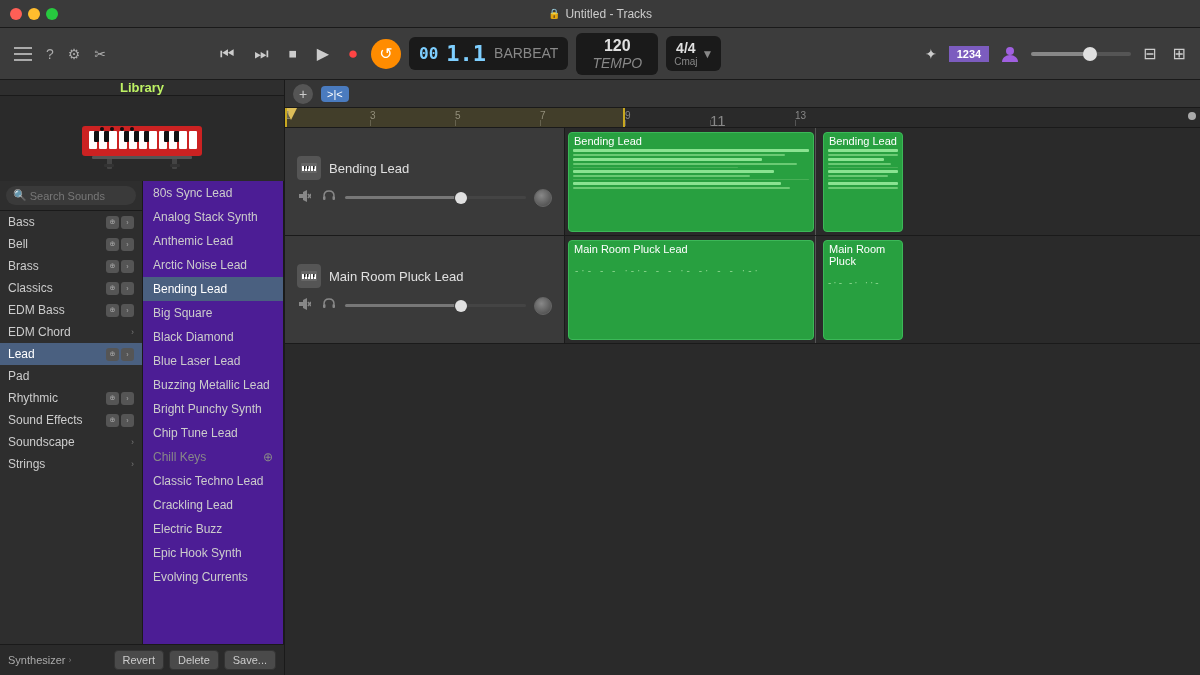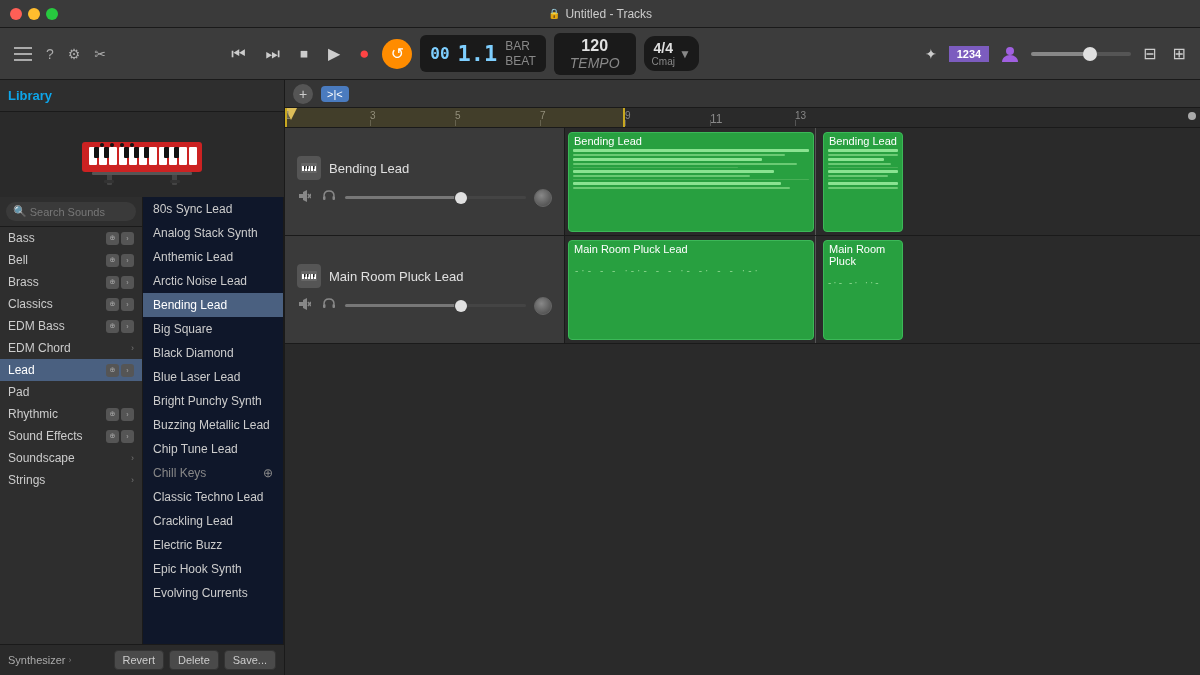--- a/index.html
+++ b/index.html
@@ -95,22 +95,22 @@
     .time-display {
       background: #1a1a1a;
       border-radius: 6px;
       padding: 4px 10px;
       display: flex;
       align-items: center;
       gap: 6px;
     }
     .time-labels {
       display: flex;
-      flex-direction: column;
-      font-size: 12px;
+      flex-direction: row;
+      font-size: 14px;
       color: #888;
       line-height: 1.2;
     }
 
     .tempo-display {
       background: #1a1a1a;
       border-radius: 6px;
       padding: 4px 16px;
       display: flex;
       flex-direction: column;
@@ -118,21 +118,21 @@
     }
     .tempo-value {
       font-size: 16px;
       font-weight: bold;
       color: #e0e0e0;
     }
     .tempo-label { font-size: 14px; color: #888; font-style: italic; }
 
     .signature-display {
       background: #1a1a1a;
-      border-radius: 11px;
+      border-radius: 6px;
       padding: 4px 8px;
       display: flex;
       align-items: center;
       gap: 4px;
     }
     .sig-info { display: flex; flex-direction: column; align-items: center; }
     .sig-value { font-size: 14px; font-weight: bold; color: #e0e0e0; }
     .sig-key { font-size: 10px; color: #888; }
 
     .loop-btn {
@@ -404,25 +404,25 @@
       flex: 1;
       overflow: hidden;
     }
     #library-main {
       width: 143px;
       border-right: 1px solid #1a1a1a;
       display: flex;
       flex-direction: column;
     }
     #library-header-top {
-      text-align: left;
-      padding: 8px;
+      text-align: center;
+      padding: 0;
       font-weight: 600;
       font-size: 13px;
-      color: #0ea5e9;
+      color: #bef264;
       border-bottom: 1px solid #1a1a1a;
     }
     #library-instrument-img {
       display: flex;
       justify-content: center;
       align-items: center;
       padding: 8px;
       background: #2a2a2a;
       height: 85px;
     }
@@ -470,21 +470,21 @@
       display: flex;
       align-items: center;
       justify-content: center;
       font-size: 7px;
       color: #aaa;
     }
     .cat-chevron { font-size: 9px; color: #777; }
 
     #preset-panel {
       width: 142px;
-      background: #0f172a;
+      background: #4c1d95;
       overflow-y: auto;
       border-right: 1px solid #1a1a1a;
     }
     .preset-row {
       padding: 5px 10px;
       cursor: pointer;
       color: #ccc;
       font-size: 12px;
       display: flex;
       align-items: center;
@@ -754,24 +754,24 @@
           <div class="preset-row">
             <span>Big Square</span>
           </div>
           <div class="preset-row">
             <span>Black Diamond</span>
           </div>
           <div class="preset-row">
             <span>Blue Laser Lead</span>
           </div>
           <div class="preset-row">
+            <span>Buzzing Metallic Lead</span>
+          </div>
+          <div class="preset-row">
             <span>Bright Punchy Synth</span>
-          </div>
-          <div class="preset-row">
-            <span>Buzzing Metallic Lead</span>
           </div>
           <div class="preset-row">
             <span>Chip Tune Lead</span>
           </div>
           <div class="preset-row dim">
             <span>Chill Keys</span>
             <span class="plus-icon">⊕</span>
           </div>
           <div class="preset-row">
             <span>Classic Techno Lead</span>
@@ -817,21 +817,21 @@
       <div style="position:relative; height:100%; padding-left:280px;">
 
         <div class="playhead-triangle" style="left: 0px;"></div>
         <div class="ruler-end-dot"></div>
 
         <span style="position:absolute; left:0px; top:2px; font-size:10px; color:#888;">1</span>
         <span style="position:absolute; left:85px; top:2px; font-size:10px; color:#888;">3</span>
         <span style="position:absolute; left:170px; top:2px; font-size:10px; color:#888;">5</span>
         <span style="position:absolute; left:255px; top:2px; font-size:10px; color:#888;">7</span>
         <span style="position:absolute; left:340px; top:2px; font-size:10px; color:#888;">9</span>
-        <span style="position:absolute; left:425px; top:4px; font-size:12px; color:#888;">11</span>
+        <span style="position:absolute; left:425px; top:4px; font-size:15px; color:#888;">11</span>
         <span style="position:absolute; left:510px; top:2px; font-size:10px; color:#888;">13</span>
 
         <div style="position:absolute; left:0; top:12px; width:1px; height:6px; background:#777;"></div>
         <div style="position:absolute; left:85px; top:12px; width:1px; height:6px; background:#555;"></div>
         <div style="position:absolute; left:170px; top:12px; width:1px; height:6px; background:#555;"></div>
         <div style="position:absolute; left:255px; top:12px; width:1px; height:6px; background:#555;"></div>
         <div style="position:absolute; left:340px; top:12px; width:1px; height:6px; background:#555;"></div>
         <div style="position:absolute; left:425px; top:12px; width:1px; height:6px; background:#555;"></div>
         <div style="position:absolute; left:510px; top:12px; width:1px; height:6px; background:#555;"></div>
 

